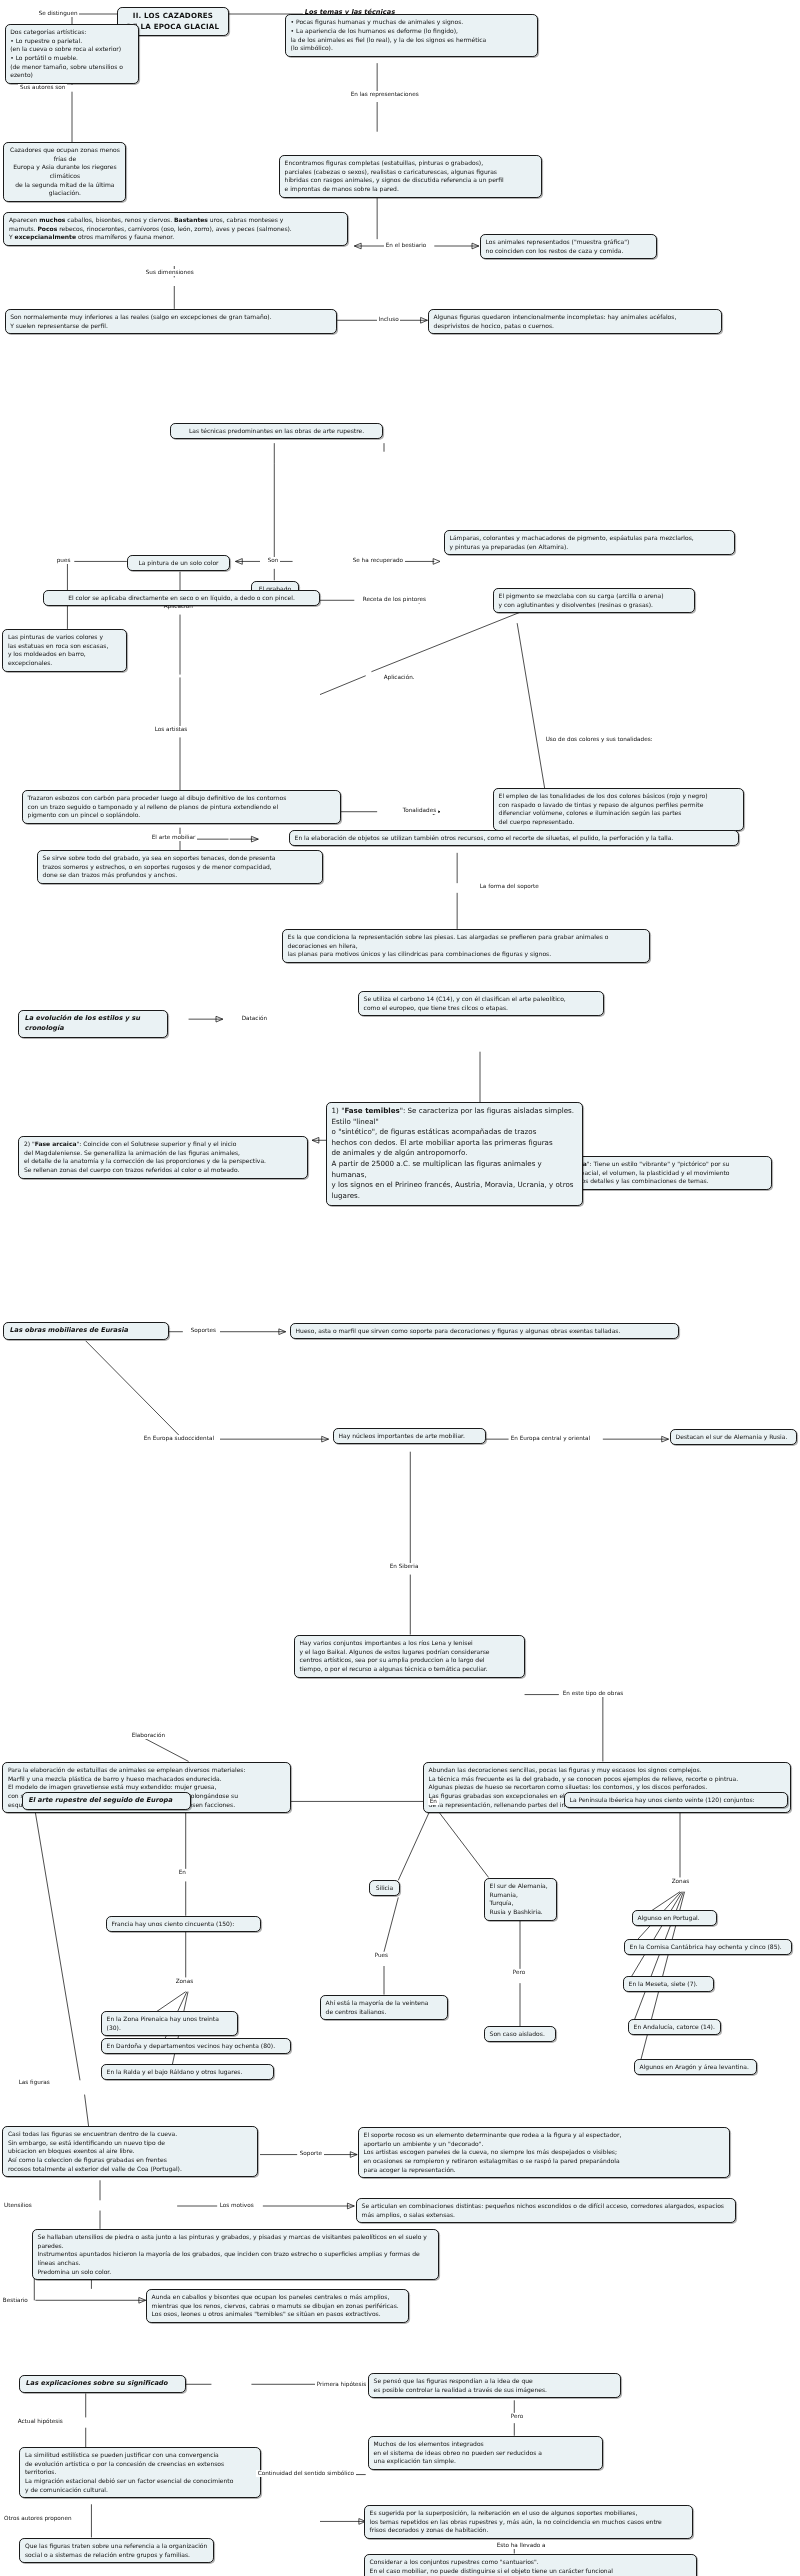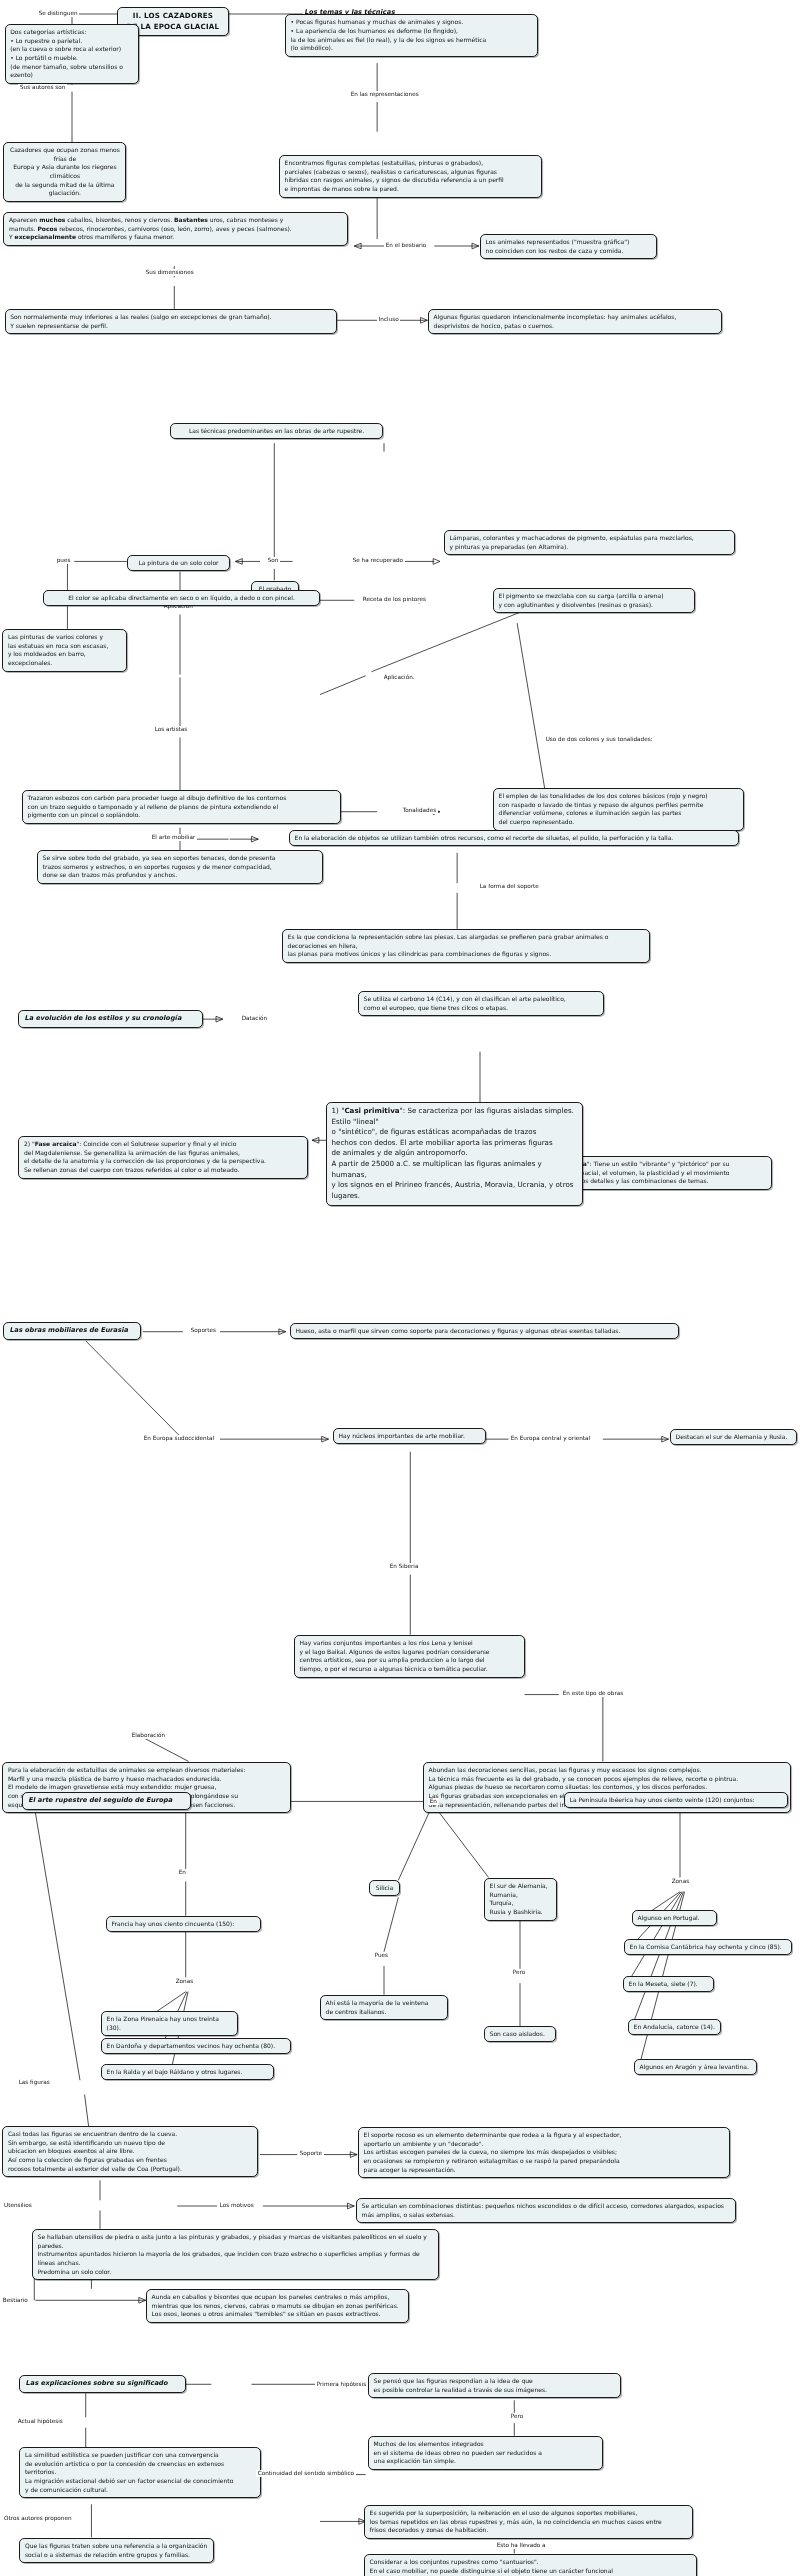--- a/index.html
+++ b/index.html
@@ -315,47 +315,47 @@
 
   <div class="node" style="left:37px;top:850px;width:286px;">Se sirve sobre todo del grabado, ya sea en soportes tenaces, donde presenta
 trazos someros y estrechos, o en soportes rugosos y de menor compacidad,
 done se dan trazos más profundos y anchos.</div>
 
   <div class="lbl" style="left:478px;top:883px;">La forma del soporte</div>
 
   <div class="node" style="left:282px;top:929px;width:368px;">Es la que condiciona la representación sobre las piesas. Las alargadas se prefieren para grabar animales o decoraciones en hilera,
 las planas para motivos únicos y las cilindricas para combinaciones de figuras y signos.</div>
 
-  <div class="node section" style="left:18.3px;top:1010px;width:185px;">La evolución de los estilos y su cronología</div>
+  <div class="node section" style="left:18.3px;top:1010px;width:150px;">La evolución de los estilos y su cronología</div>
 
   <div class="lbl" style="left:240px;top:1015px;">Datación</div>
 
   <div class="node" style="left:358px;top:991px;width:246px;">Se utiliza el carbono 14 (C14), y con él clasifican el arte paleolítico,
 como el europeo, que tiene tres cilcos o etapas.</div>
 
   <div class="lbl" style="left:471px;top:1136px;">Fases</div>
 
   <div class="node" style="left:18.3px;top:1136px;width:290px;">2) "<b>Fase arcaica</b>": Coincide con el Solutrese superior y final y el inicio
 del Magdaleniense. Se generalliza la animación de las figuras animales,
 el detalle de la anatomía y la corrección de las proporciones y de la perspectiva.
 Se rellenan zonas del cuerpo con trazos referidos al color o al moteado.</div>
 
   <div class="node" style="left:530px;top:1156px;width:242px;">3) "<b>Fase clásica</b>": Tiene un estilo "vibrante" y "pictórico" por su
 profundidad espacial, el volumen, la plasticidad y el movimiento
 de las figuras, los detalles y las combinaciones de temas.</div>
 
-  <div class="node big" style="left:326px;top:1102px;width:257px;">1) "<b>Casi primitiva</b>": Se caracteriza por las figuras aisladas simples. Estilo "lineal"
+  <div class="node big" style="left:326px;top:1102px;width:257px;">1) "<b>Fase temibles</b>": Se caracteriza por las figuras aisladas simples. Estilo "lineal"
 o "sintético", de figuras estáticas acompañadas de trazos
 hechos con dedos. El arte mobiliar aporta las primeras figuras
 de animales y de algún antropomorfo.
 A partir de 25000 a.C. se multiplican las figuras animales y humanas,
 y los signos en el Pririneo francés, Austria, Moravia, Ucrania, y otros
 lugares.</div>
 
-  <div class="node section" style="left:3.4px;top:1322px;width:138px;">Las obras mobiliares de Eurasia</div>
+  <div class="node section" style="left:3.4px;top:1322px;width:166px;">Las obras mobiliares de Eurasia</div>
 
   <div class="lbl" style="left:189px;top:1327px;">Soportes</div>
 
   <div class="node" style="left:290px;top:1323px;width:389px;">Hueso, asta o marfil que sirven como soporte para decoraciones y figuras y algunas obras exentas talladas.</div>
 
   <div class="lbl" style="left:142px;top:1435px;">En Europa sudoccidental</div>
 
   <div class="node" style="left:333px;top:1428px;width:153px;">Hay núcleos importantes de arte mobiliar.</div>
 
   <div class="lbl" style="left:509px;top:1435px;">En Europa central y oriental</div>

